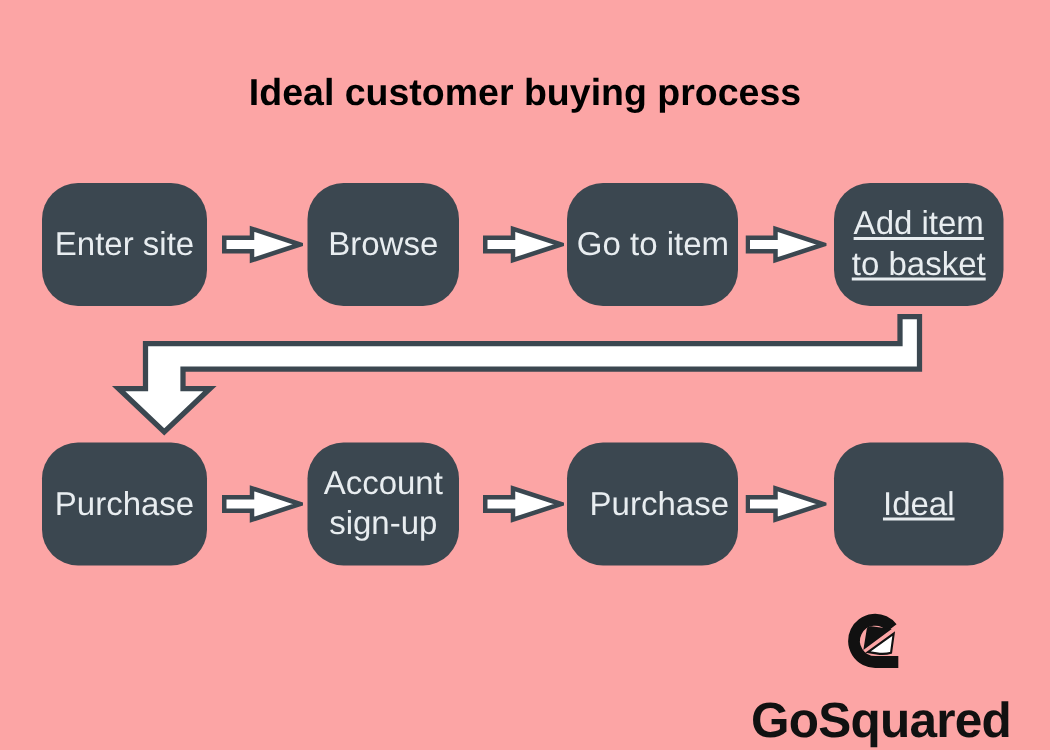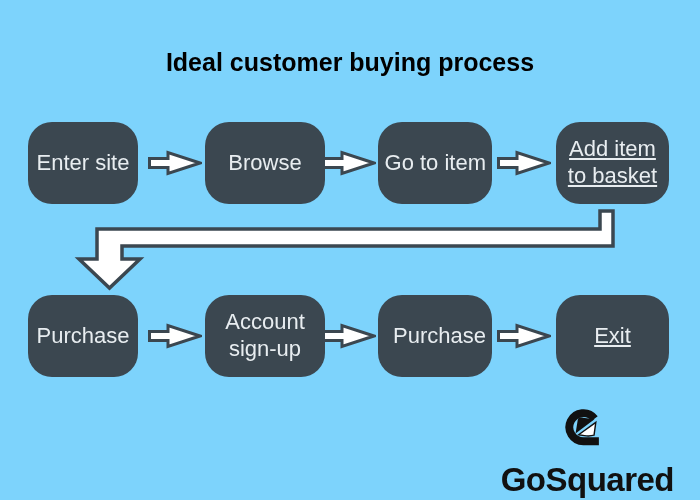--- a/index.html
+++ b/index.html
@@ -1,20 +1,20 @@
 <!DOCTYPE html>
 <html><head>
 <meta charset="utf-8">
 <style>
   html, body { margin: 0; padding: 0; background: #ffffff; }
   #canvas {
     position: relative;
     width: 700px;
     height: 500px;
-    background: #7dd3fc;
+    background: #fca5a5;
     font-family: "Liberation Sans", sans-serif;
     overflow: hidden;
   }
   .title {
     position: absolute;
     left: 0; top: 48px;
     width: 700px;
     text-align: center;
     font-size: 25px;
     font-weight: bold;
@@ -31,21 +31,21 @@
     display: flex;
     align-items: center;
     justify-content: center;
     text-align: center;
     padding: 0 6px;
     box-sizing: border-box;
   }
   .row1 { top: 122px; }
   .row2 { top: 295px; }
   .bx1 { left: 28px;  width: 110px; }
-  .bx2 { left: 205px; width: 120px; }
+  .bx2 { left: 205px; width: 101px; }
   .bx3 { left: 378px; width: 114px; justify-content: flex-end; }
   .bx4 { left: 556px; width: 113px; text-decoration: underline; }
   .arrow-sm { position: absolute; width: 54px; height: 26px; }
   .ar1 { left: 148px; } .ar2 { left: 322px; } .ar3 { left: 497px; }
   .arow1 { top: 150px; } .arow2 { top: 323px; }
   .wrap-arrow { position: absolute; left: 70px; top: 205px; width: 550px; height: 90px; }
   .logo {
     position: absolute;
     top: 406px;
     right: 26px;
@@ -98,21 +98,21 @@
   <div class="flow-box row2 bx1">
     <span>Purchase</span>
   </div>
   <div class="flow-box row2 bx2">
     <span>Account sign-up</span>
   </div>
   <div class="flow-box row2 bx3">
     <span>Purchase</span>
   </div>
   <div class="flow-box row2 bx4">
-    <span>Exit</span>
+    <span>Ideal</span>
   </div>
 
   <svg class="arrow-sm ar1 arow2" viewBox="0 0 54 26">
     <path d="M1.5,8.5 H20 V2.5 L52,13 L20,23.5 V17.5 H1.5 Z" fill="#ffffff" stroke="#3b4750" stroke-width="3"></path>
   </svg>
   <svg class="arrow-sm ar2 arow2" viewBox="0 0 54 26">
     <path d="M1.5,8.5 H20 V2.5 L52,13 L20,23.5 V17.5 H1.5 Z" fill="#ffffff" stroke="#3b4750" stroke-width="3"></path>
   </svg>
   <svg class="arrow-sm ar3 arow2" viewBox="0 0 54 26">
     <path d="M1.5,8.5 H20 V2.5 L52,13 L20,23.5 V17.5 H1.5 Z" fill="#ffffff" stroke="#3b4750" stroke-width="3"></path>

